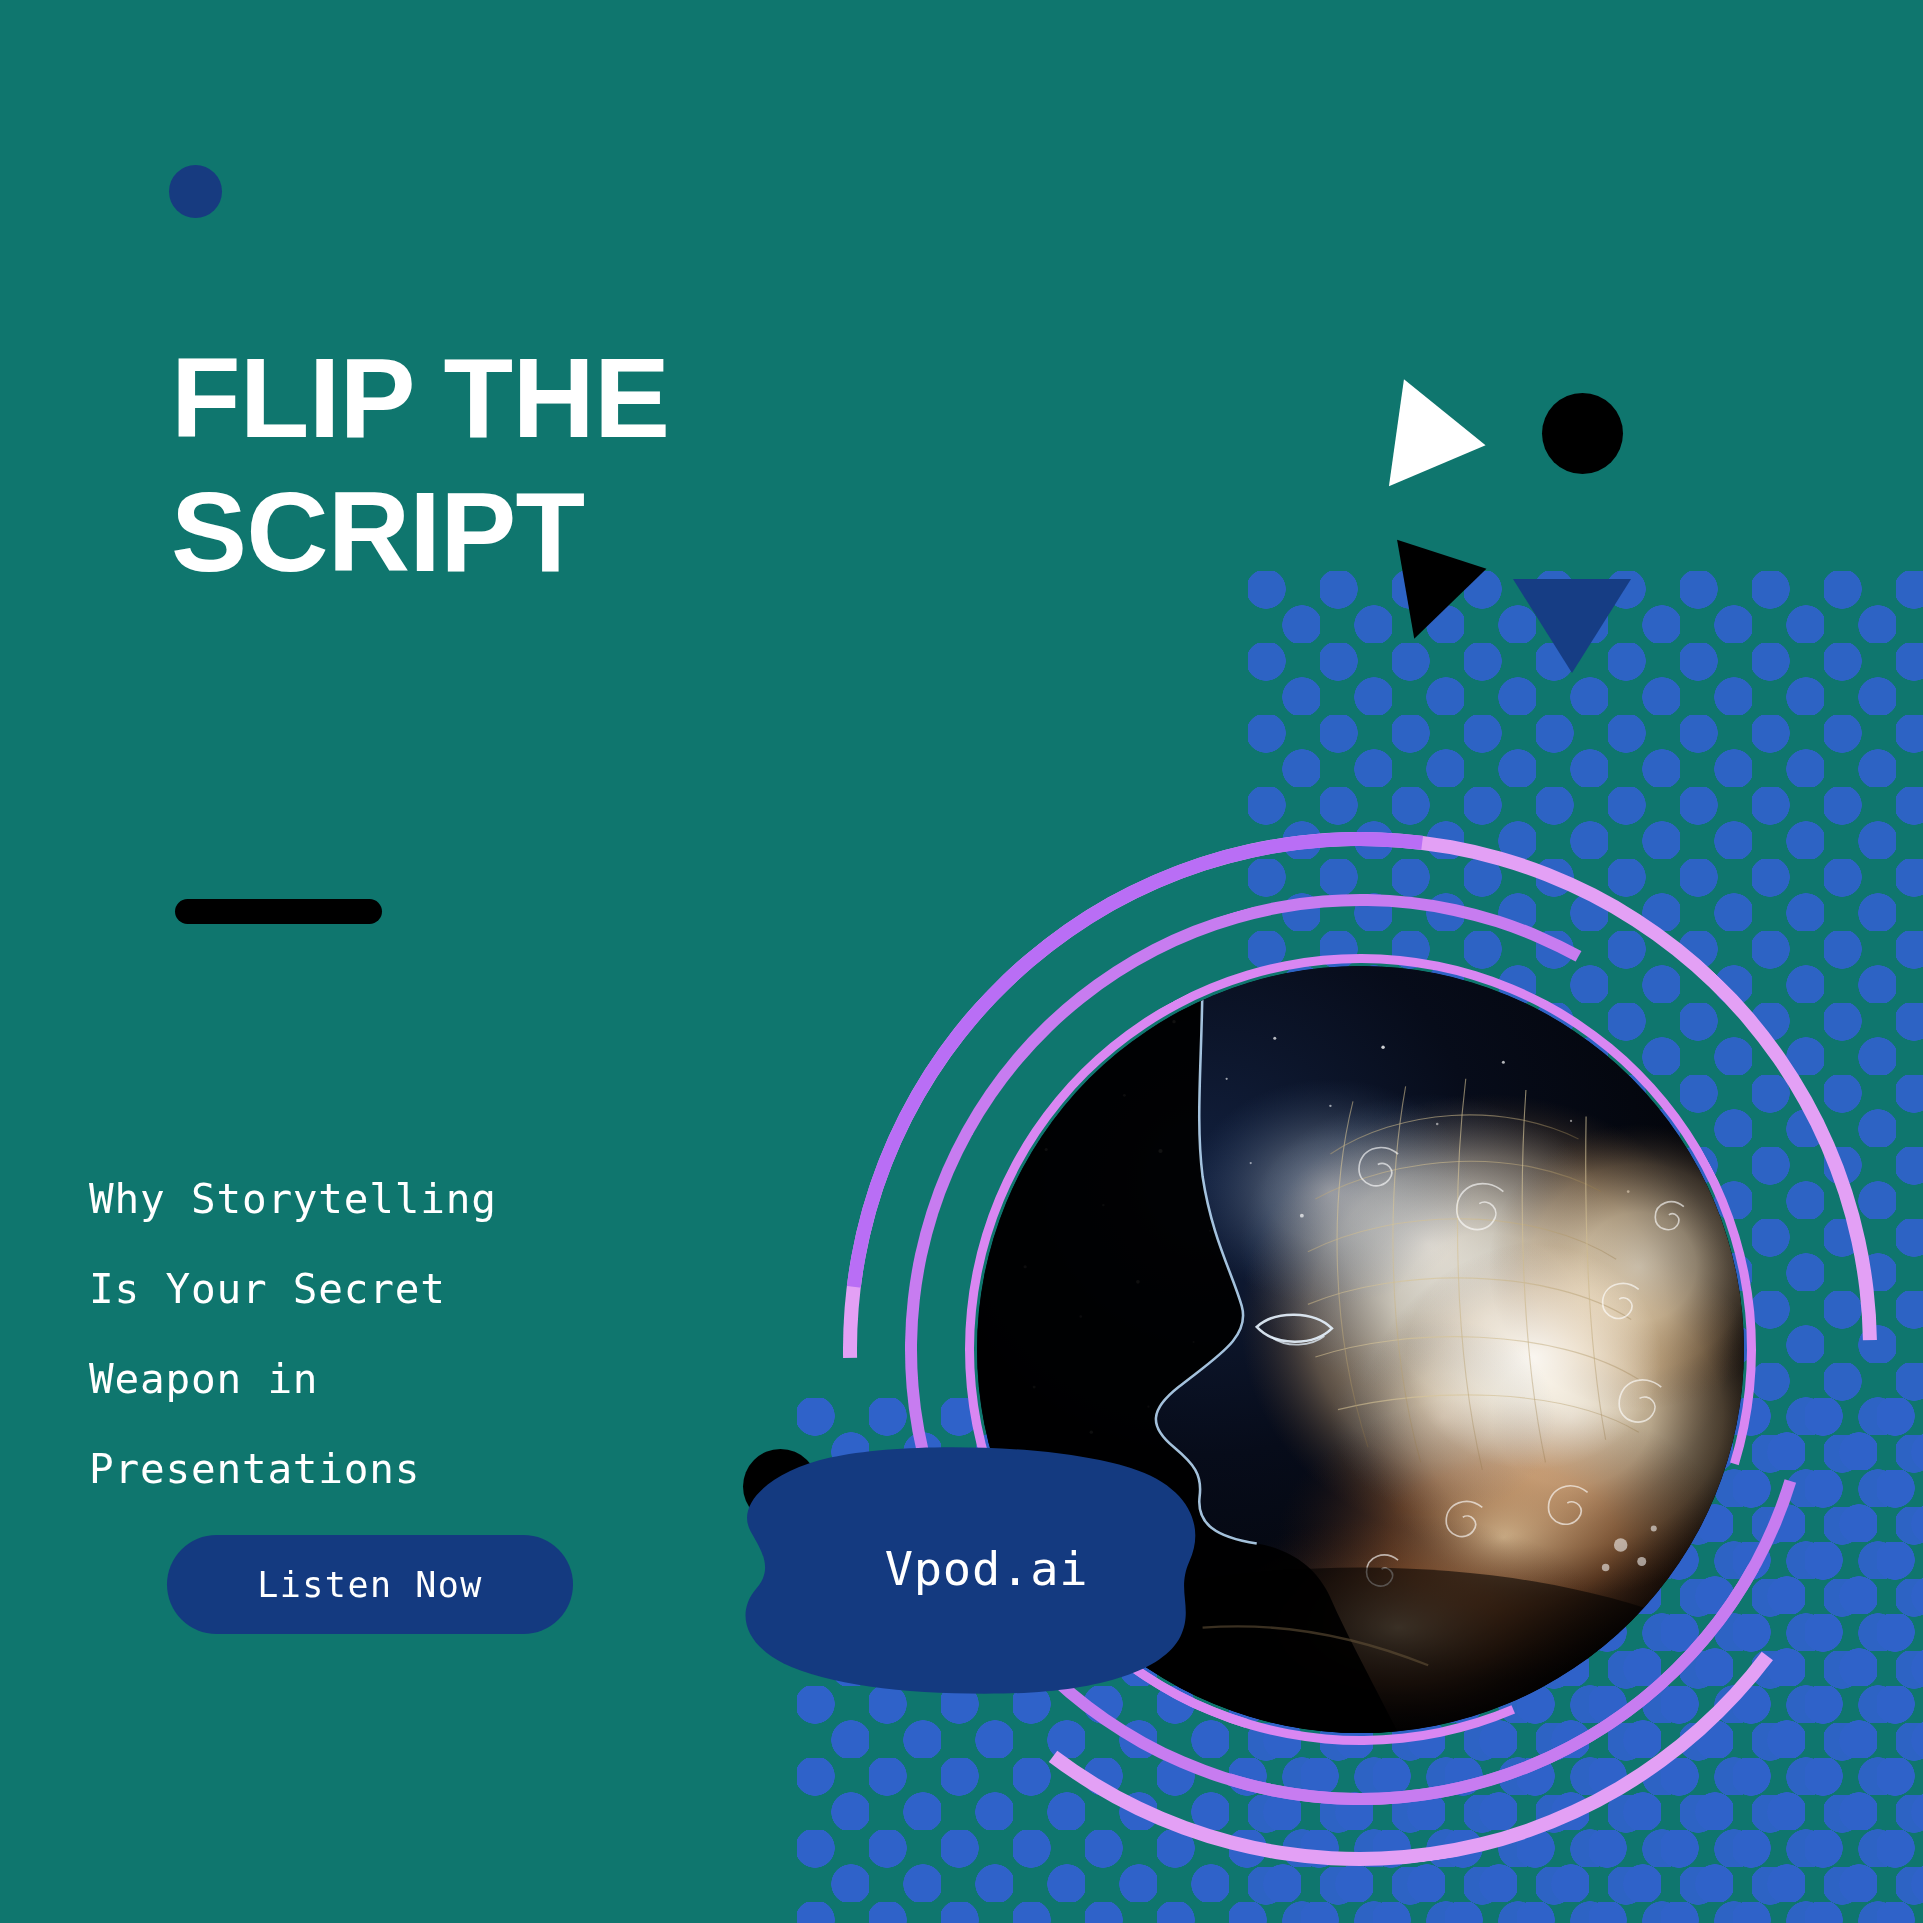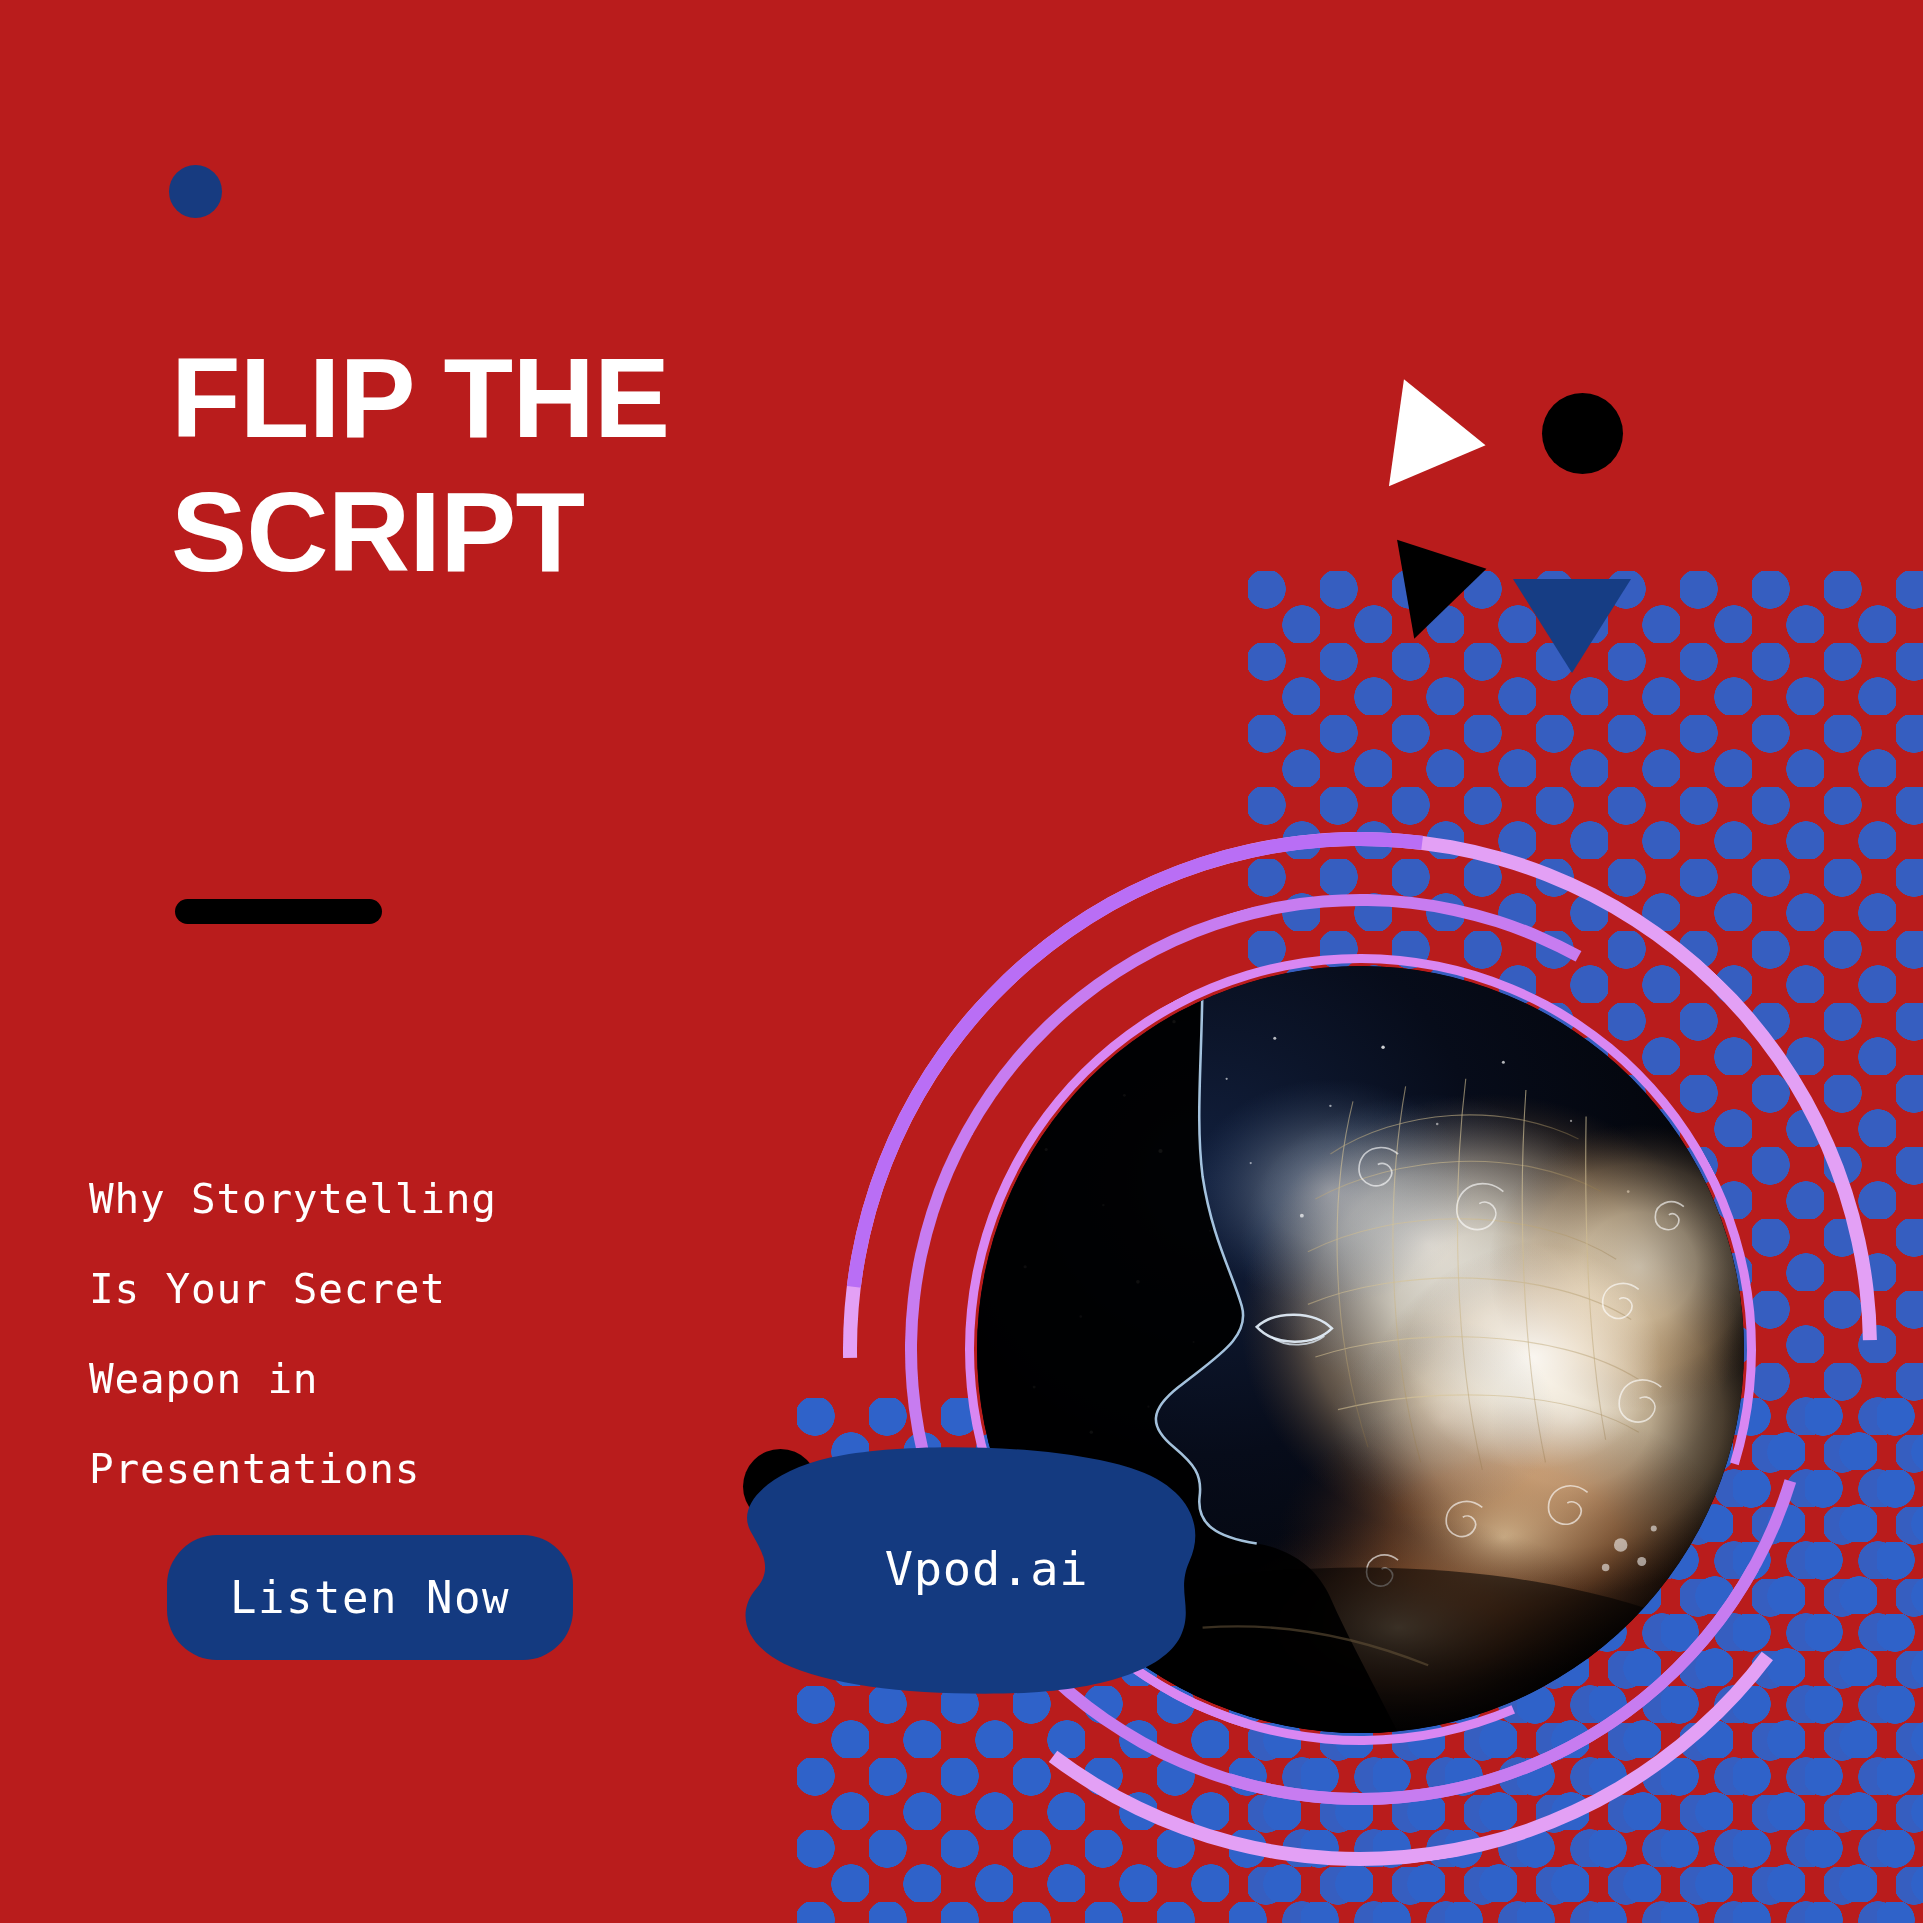--- a/index.html
+++ b/index.html
@@ -2,21 +2,21 @@
 <html style="font-size:12px"><head>
 <meta charset="utf-8">
 <style>
   html,body{margin:0;padding:0;background:#1f1f1f;}
   *{box-sizing:border-box;}
 
   #poster{
     position:relative;
     width:1924px;height:1924px;
     overflow:hidden;
-    background:#b91c1c;
+    background:#0f766e;
     font-family:"Liberation Sans", sans-serif;
   }
 
   
   .dots{
     position:absolute;
     right:0; top:571px;
     width:676px; height:1353px;
     background-image:
       radial-gradient(circle at 18px 18px, #2f62c9 19.5px, rgba(47,98,201,0) 20px),
@@ -95,27 +95,27 @@
     color:#ffffff;
     font-family:"DejaVu Sans Mono", monospace;
     font-size:41px;
     line-height:90px;
     letter-spacing:0.8px;
     white-space:pre-line;
   }
 
   .listen-btn{
     position:absolute;left:167px;top:1535px;
-    width:406px;height:125px;
+    width:406px;height:99px;
     border:none;
     border-radius:50px;
     background:#143a80;
     color:#ffffff;
     font-family:"DejaVu Sans Mono", monospace;
-    font-size:44px;
+    font-size:35px;
     letter-spacing:1.5px;
     cursor:pointer;
     display:flex;align-items:center;justify-content:center;
     padding:0;
   }
 
   
   .hero{
     position:absolute;
     left:977px;top:966px;

